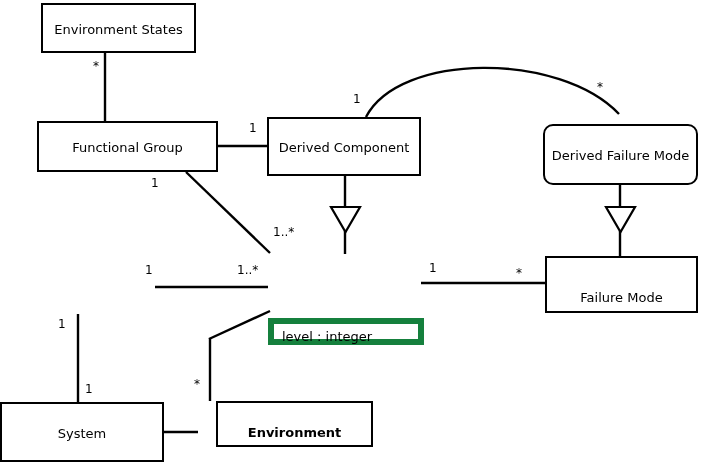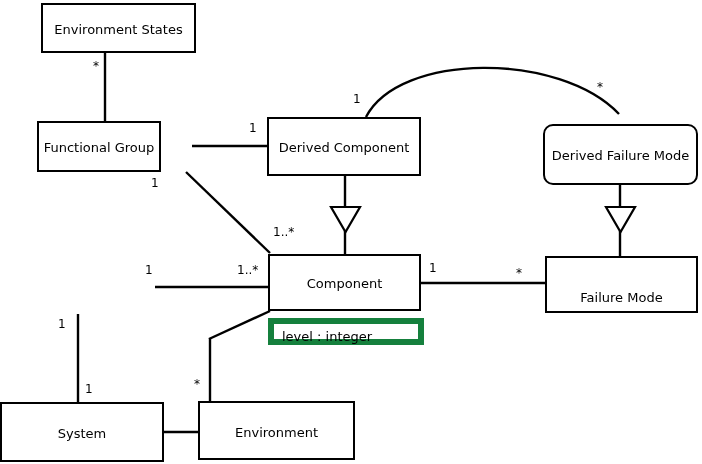--- a/index.html
+++ b/index.html
@@ -91,50 +91,47 @@
     <line x1="155" y1="432" x2="198" y2="432" stroke="#000000" stroke-width="2.4"></line>
 
     <line x1="210" y1="401" x2="210" y2="338" stroke="#000000" stroke-width="2.4"></line>
     <line x1="209" y1="339" x2="270" y2="311" stroke="#000000" stroke-width="2.4"></line>
   </svg>
 
   <div class="cls-box" style="left:41px; top:3px; width:155px; height:50px;">
     <div class="cls-name" style="top:17px;">Environment States</div>
   </div>
 
-  <div class="cls-box" style="left:37px; top:121px; width:124px; height:51px;">
+  <div class="cls-box" style="left:37px; top:121px; width:181px; height:51px;">
     <div class="cls-name" style="top:17px;">Functional Group</div>
   </div>
 
   <div class="cls-box" style="left:267px; top:117px; width:154px; height:59px;padding-left:24px;">
     <div class="cls-name" style="top:21px;">Derived Component</div>
   </div>
 
   <div class="cls-box" style="left:543px; top:124px; width:155px; height:61px;border-radius:10px;">
     <div class="cls-name" style="top:22px;">Derived Failure Mode</div>
   </div>
 
 
-  <div class="cls-box" style="left:268px; top:254px; width:153px; height:57px;">
-    <div class="cls-name" style="top:20px;">Component</div>
-  </div>
 
   <div class="cls-attr-box" style="left:268px; top:318px; width:156px; height:27px;">
     <div class="cls-attr-text" style="left:8px; top:5px;">level : integer</div>
   </div>
 
   <div class="cls-box" style="left:545px; top:256px; width:153px; height:57px;">
     <div class="cls-name" style="top:20px;margin-top:12px;">Failure Mode</div>
   </div>
 
   <div class="cls-box" style="left:0; top:402px; width:164px; height:60px;">
     <div class="cls-name" style="top:22px;">System</div>
   </div>
 
-  <div class="cls-box" style="left:198px; top:401px; width:157px; height:59px;">
+  <div class="cls-box" style="left:216px; top:401px; width:157px; height:46px;font-weight:bold;">
     <div class="cls-name" style="top:22px;">Environment</div>
   </div>
 
   <div class="mult" style="left:93px; top:60px;">*</div>
 
   <div class="mult" style="left:249px; top:122px;">1</div>
 
   <div class="mult" style="left:151px; top:177px;">1</div>
 
   <div class="mult" style="left:273px; top:226px;">1..*</div>

